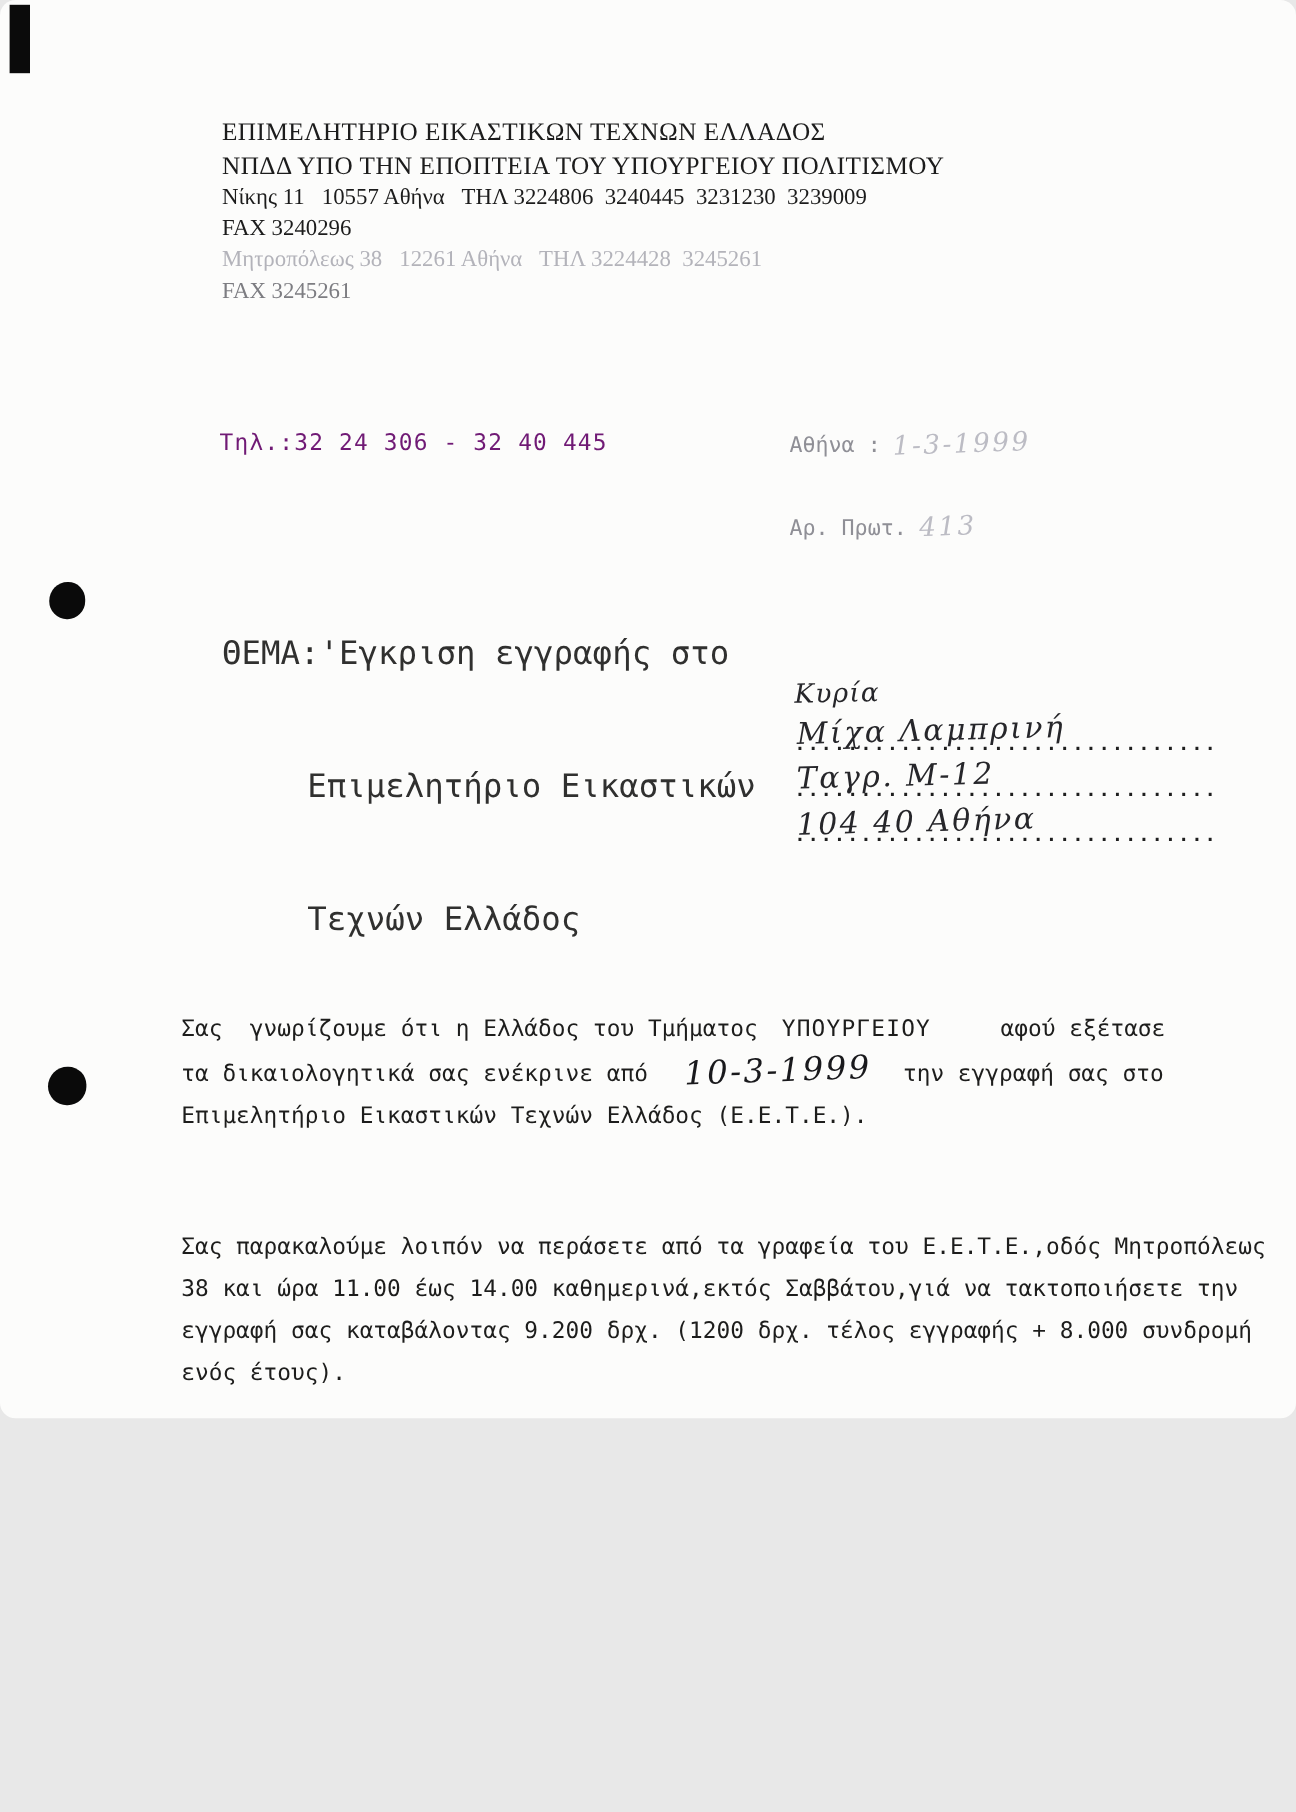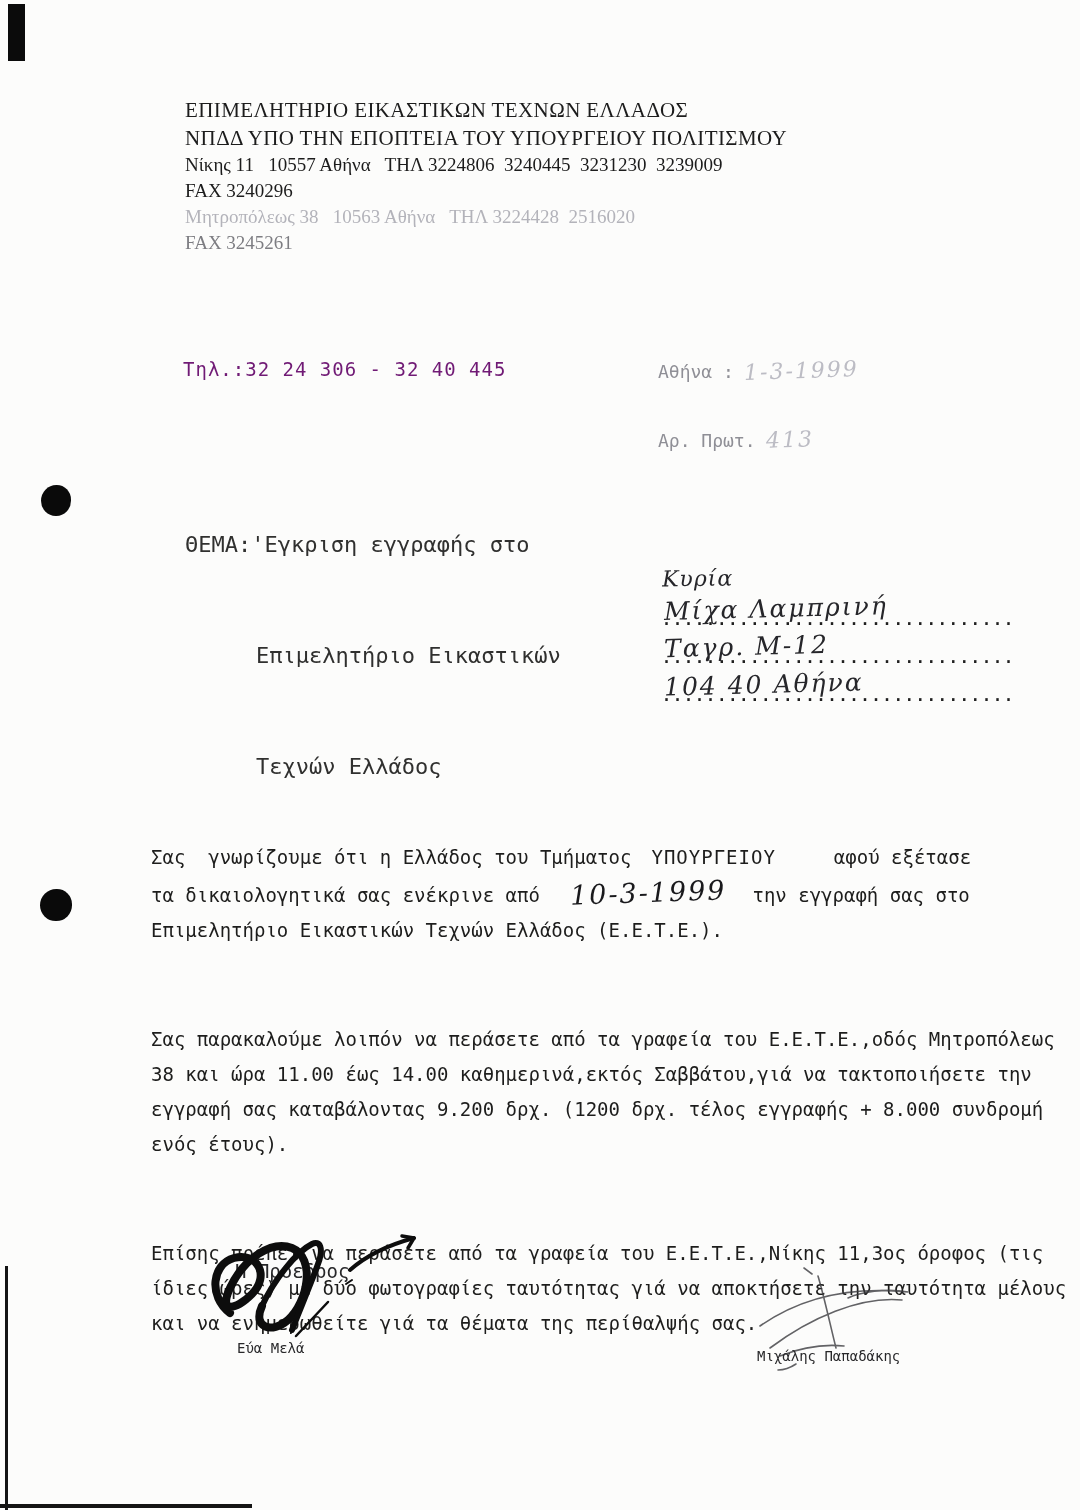--- a/index.html
+++ b/index.html
@@ -1,23 +1,24 @@
 <!DOCTYPE html>
 <html><head>
 <meta charset="utf-8">
 <style>
   html,body{margin:0;padding:0;}
   body{background:#e8e8e8;}
   .page{
     position:relative;
-    width:1080px;height:1510px;
+    width:1080px;height:1182px;
     background:#fcfcfb;
     overflow:hidden;
     font-family:"DejaVu Sans Mono", monospace;
     color:#222;
+    border-radius:13px;
   }
   
   .letterhead{
     position:absolute;left:185px;top:96px;
     font-family:"Liberation Serif", serif;
     color:#1c1c1c;
   }
   .lh-l1,.lh-l2{font-size:21px;letter-spacing:.4px;line-height:28px;white-space:pre;}
   .lh-l3,.lh-l4,.lh-l5,.lh-l6{font-size:19px;line-height:26px;white-space:pre;}
   .lh-l5{color:#b3b3ba;}
@@ -28,21 +29,21 @@
   .info-contact{font-size:18px;color:#9a9aa0;line-height:34px;}
   .info-phone{font-size:19px;color:#701a75;line-height:34px;letter-spacing:1px;}
   .info-right{position:absolute;left:658px;top:318px;}
   .info-city,.info-proto{font-size:18px;color:#8f8f96;line-height:30px;}
   .hand-faint{
     font-family:"DejaVu Serif", serif;font-style:italic;
     color:#bcbcc4;font-size:22px;letter-spacing:2px;
     display:inline-block;transform:rotate(-2deg);margin-left:10px;
   }
   
-  .subject{position:absolute;left:185px;top:452px;font-size:22px;line-height:37px;color:#30302f;}
+  .subject{position:absolute;left:185px;top:452px;font-size:27px;line-height:37px;color:#30302f;}
   .subject .ind{margin-left:71px;}
   
   .recipient{position:absolute;left:662px;top:566px;width:370px;}
   .hand{
     font-family:"DejaVu Serif", serif;font-style:italic;
     color:#26262a;
   }
   .salutation{font-size:22px;letter-spacing:1px;transform:rotate(-1deg);display:inline-block;}
   .addr-row{position:relative;height:38px;width:352px;overflow:visible;}
   .addr-hand{
@@ -92,21 +93,21 @@
   <div class="hole-dot dot1"></div>
   <div class="hole-dot dot2"></div>
   <div class="edge-line-v"></div>
   <div class="edge-line-h"></div>
 
   <div class="letterhead">
     <div class="lh-l1">ΕΠΙΜΕΛΗΤΗΡΙΟ ΕΙΚΑΣΤΙΚΩΝ ΤΕΧΝΩΝ ΕΛΛΑΔΟΣ</div>
     <div class="lh-l2">ΝΠΔΔ ΥΠΟ ΤΗΝ ΕΠΟΠΤΕΙΑ ΤΟΥ ΥΠΟΥΡΓΕΙΟΥ ΠΟΛΙΤΙΣΜΟΥ</div>
     <div class="lh-l3">Νίκης 11   10557 Αθήνα   ΤΗΛ 3224806  3240445  3231230  3239009</div>
     <div class="lh-l4">FAX 3240296</div>
-    <div class="lh-l5">Μητροπόλεως 38   10563 Αθήνα   ΤΗΛ 3224428  2516020</div>
+    <div class="lh-l5">Μητροπόλεως 38   12261 Αθήνα   ΤΗΛ 3224428  3245261</div>
     <div class="lh-l6">FAX 3245261</div>
   </div>
 
   <div class="info-left typed">
     <div class="info-phone">Τηλ.:32 24 306 - 32 40 445</div>
   </div>
   <div class="info-right typed">
     <div class="info-city"><span>Αθήνα :</span><span class="hand-faint">1-3-1999</span></div>
     <div class="info-proto"><span>Αρ. Πρωτ.</span><span class="hand-faint">413</span></div>
   </div>

